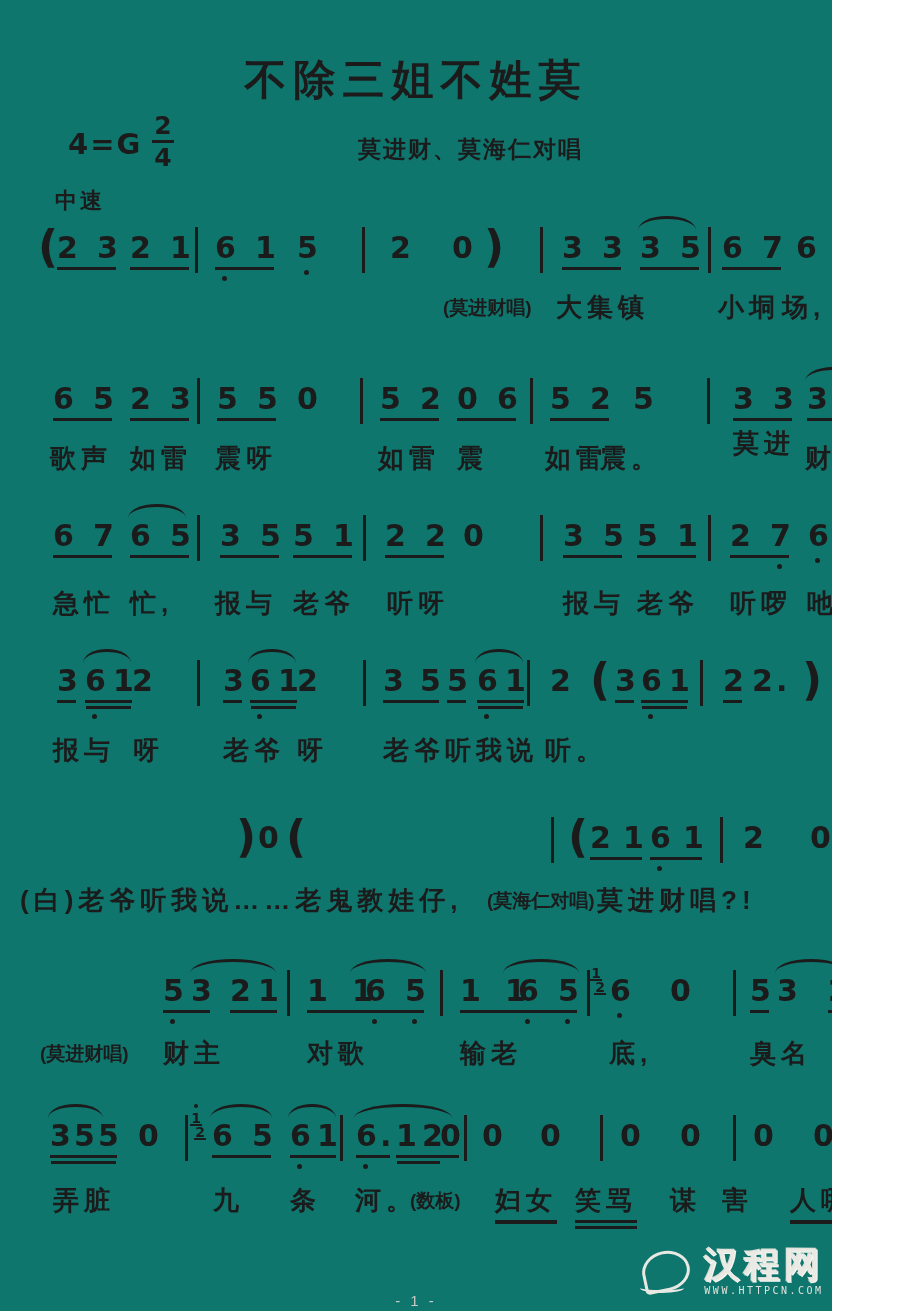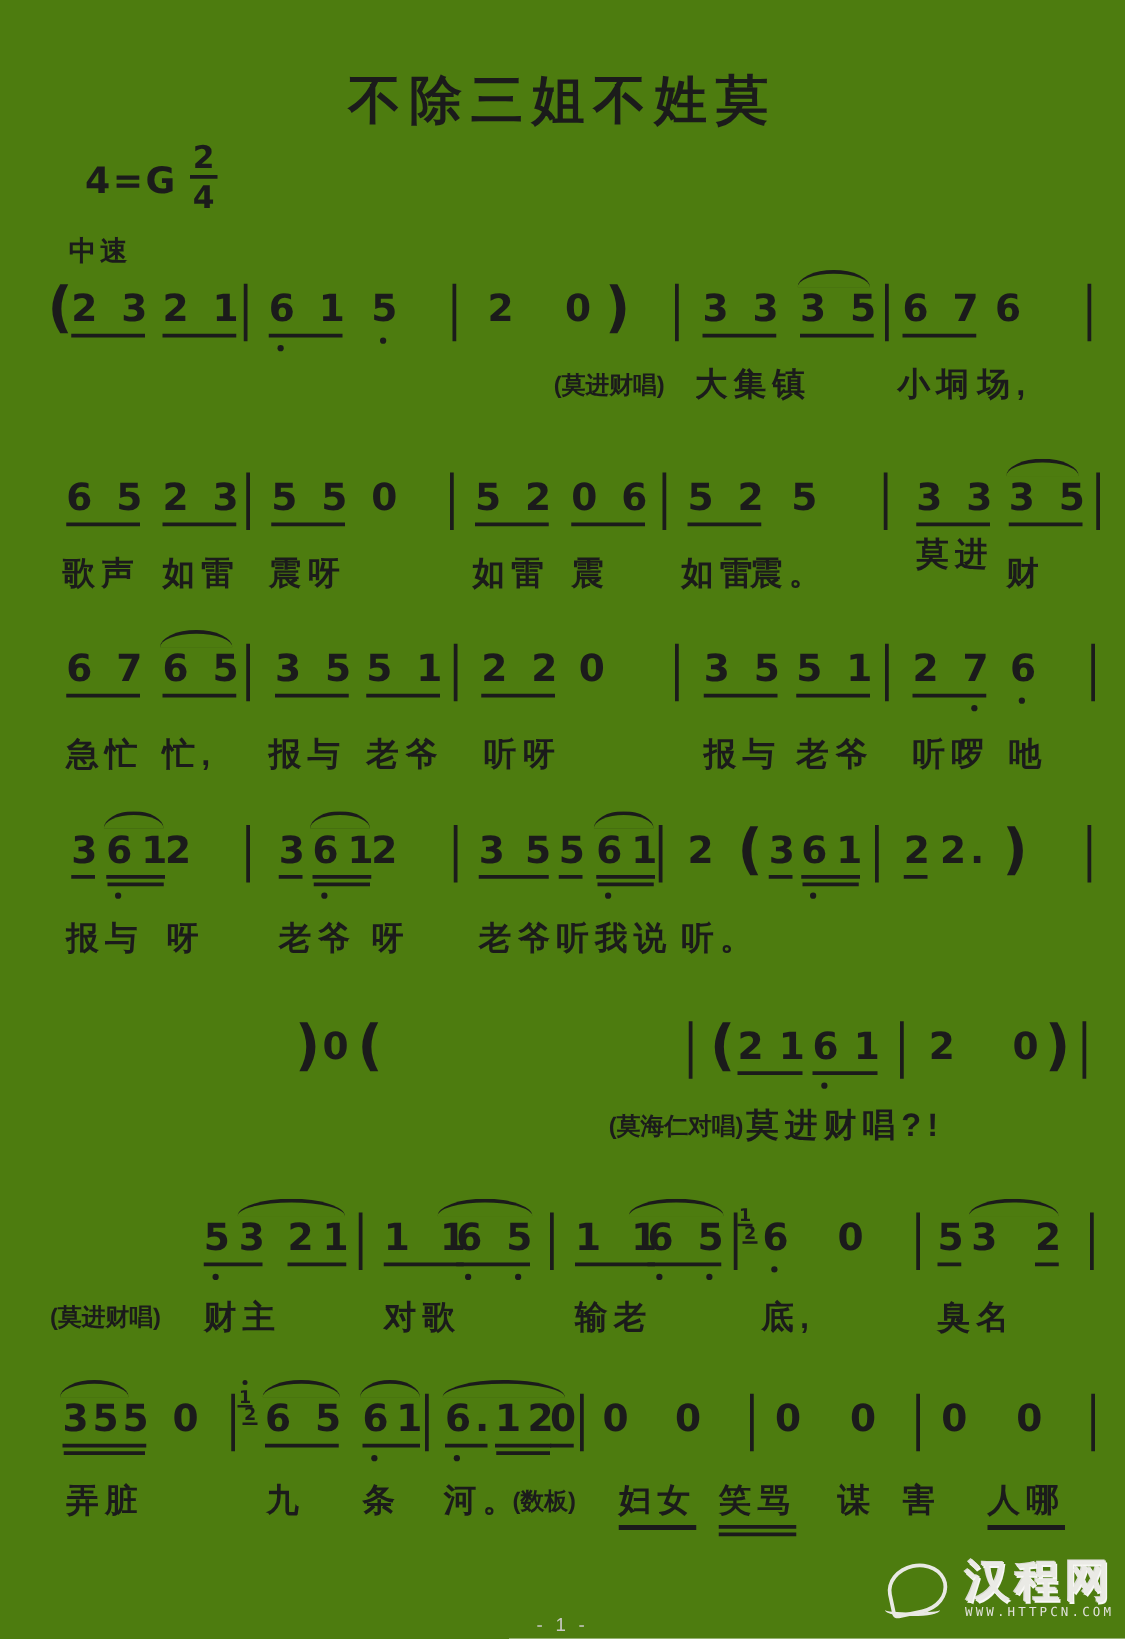--- a/index.html
+++ b/index.html
@@ -1,19 +1,19 @@
 <!DOCTYPE html>
 <html><head>
 <meta charset="utf-8">
 <style>
   * { margin:0; padding:0; box-sizing:border-box; }
   html,body { background:#ffffff; }
   .page {
-    position:relative; width:900px; height:1311px; overflow:hidden;
-    background:#4d7c0f; color:#1b1b1b;
+    position:relative; width:832px; height:1311px; overflow:hidden;
+    background:#0f766e; color:#1b1b1b;
     font-family:"Liberation Sans","DejaVu Sans",sans-serif;
     text-decoration:underline;
   }
   .title {
     position:absolute; left:0; right:0; top:52px; text-align:center;
     font-size:42px; font-weight:bold; letter-spacing:7px;
   }
   .keysig {
     position:absolute; left:68px; top:127px;
     font-size:29px; font-weight:bold; letter-spacing:2px;
@@ -54,36 +54,37 @@
   .wm-logo { position:relative; width:62px; height:56px; margin-right:6px; }
   .wm-c1 { position:absolute; left:6px; top:8px; width:48px; height:40px;
            border:3px solid #e9e9e4; border-radius:50% 50% 50% 10%; transform:rotate(-12deg); }
   .wm-c2b { position:absolute; left:18px; top:18px; width:24px; height:18px;
            border:3px solid #ececе7; border-radius:50%; }
   .wm-wave { position:absolute; left:4px; top:40px; width:44px; height:10px;
            border-bottom:3px solid #e9e9e4; border-radius:0 0 50% 50%; }
   .wm-name { font-size:36px; font-weight:bold; letter-spacing:4px; color:#eaeae5;
              text-shadow:1px 1px 0 #f7f7f4, -1px -1px 0 #dcdcd6; line-height:38px; }
   .wm-url { font-size:10px; letter-spacing:2.5px; color:#e2e2dd; margin-top:1px;
-            font-family:"DejaVu Sans Mono",monospace; }
+            font-family:"DejaVu Sans Mono",monospace;text-align:center; }
   .pagenum { position:absolute; left:0; right:0; bottom:2px; text-align:center;
              color:#c9c9c5; font-size:15px; letter-spacing:3px; }
 </style>
 </head>
 <body>
 
 <div class="page">
   <div class="title">不除三姐不姓莫</div>
 
   <div class="keysig">4=G</div>
   <div class="timesig">
     <span class="num">2</span>
     <span class="fbar"></span>
     <span class="den">4</span>
   </div>
+  <div class="performers">莫进财、莫海仁对唱</div>
   <div class="tempo">中速</div>
 
   <div class="score" id="score">
       <div class="paren" style="left: 38px; top: 224px;">(</div>
       <div class="note" style="left: 57px; top: 232px;">
         <span class="nd" style="left: 0px;">2</span>
         <span class="nd" style="left: 40px;">3</span>
         <div class="nul" style="left: 0px; top: 35px; width: 59px;"></div>
       </div>
       <div class="note" style="left: 130px; top: 232px;">
@@ -363,20 +364,21 @@
       </div>
       <div class="barline" style="left: 720px; top: 817px;"></div>
       <div class="note" style="left: 743px; top: 822px;">
         <span class="nd" style="left: 0px;">2</span>
       </div>
       <div class="note" style="left: 810px; top: 822px;">
         <span class="nd" style="left: 0px;">0</span>
       </div>
       <div class="paren" style="left: 836px; top: 814px;">)</div>
       <div class="barline" style="left: 866px; top: 817px;"></div>
+      <div class="lyric" style="left: 20px; top: 883px;">(白)老爷听我说……老鬼教娃仔,</div>
       <div class="lyric tag" style="left: 487px; top: 888px;">(莫海仁对唱)</div>
       <div class="lyric" style="left: 597px; top: 883px;">莫进财唱?!</div>
       <div class="note" style="left: 163px; top: 975px;">
         <span class="nd" style="left: 0px;">5</span>
         <span class="nd" style="left: 28px;">3</span>
         <div class="nul" style="left: 0px; top: 35px; width: 47px;"></div>
         <div class="ldot" style="left: 7px; top: 44px;"></div>
       </div>
       <div class="arc" style="left: 190px; top: 959px; width: 86px;"></div>
       <div class="note" style="left: 230px; top: 975px;">

